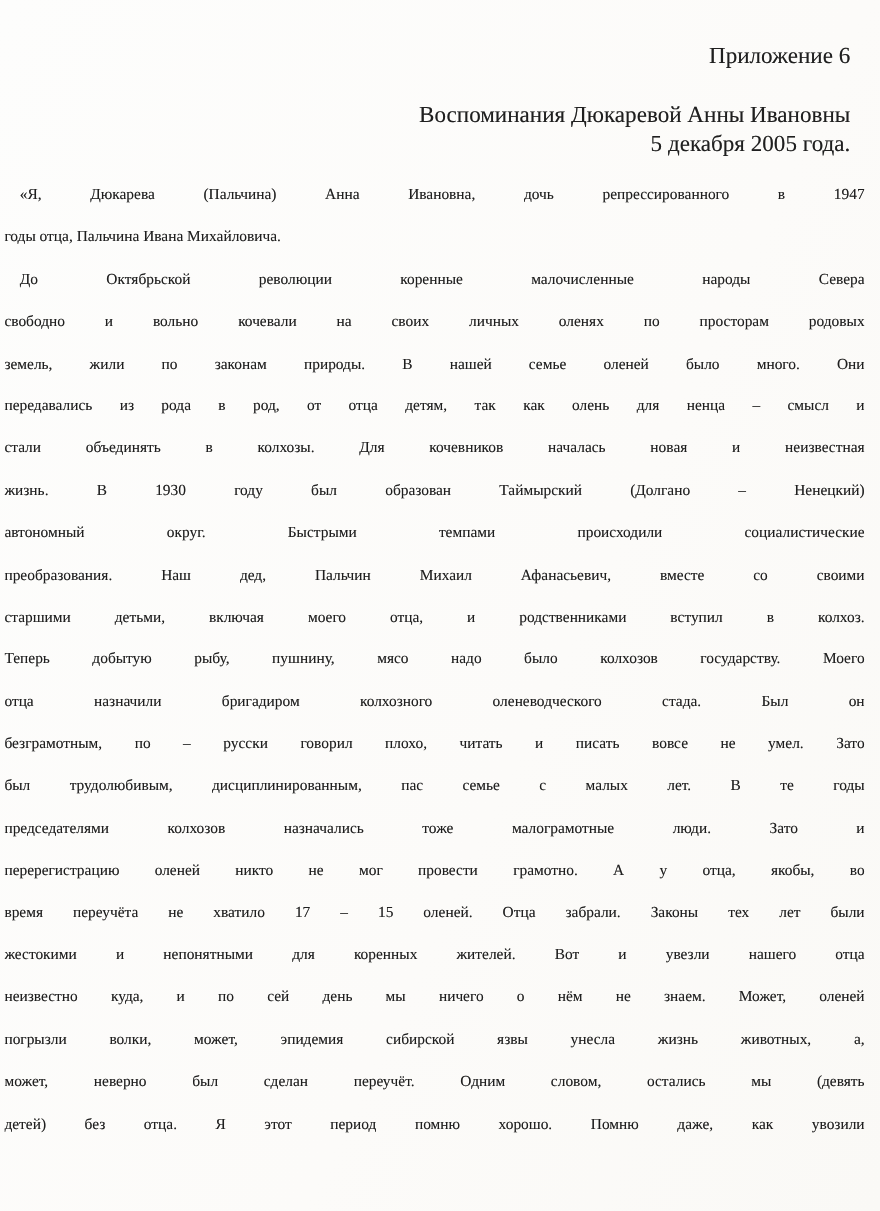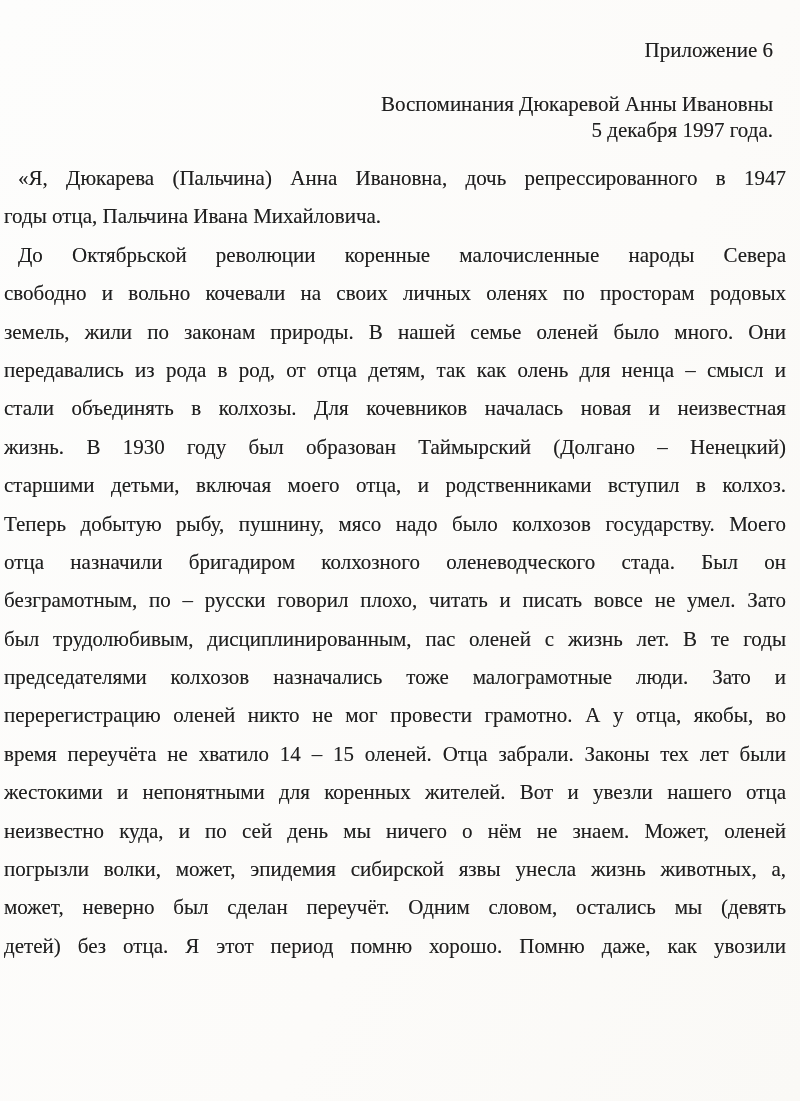--- a/index.html
+++ b/index.html
@@ -28,21 +28,21 @@
     margin-top: 29px;
   }
   .appendix-line {
     margin-bottom: 28px;
   }
   .doc-body {
     position: absolute;
     top: 159px;
     left: 4px;
     right: 14px;
-    font-size: 21px;
+    font-size: 14px;
     text-shadow: 0 0 0.6px rgba(25,25,25,0.45);
   }
   .text-line {
     height: 38.4px;
     line-height: 38.4px;
     overflow: hidden;
     white-space: normal;
   }
   .text-line.just {
     text-align: justify;
@@ -52,39 +52,41 @@
     padding-left: 14px;
   }
 </style>
 </head>
 <body>
 
 <div class="page">
   <div class="doc-header">
     <div class="appendix-line">Приложение 6</div>
     <div class="title-line">Воспоминания Дюкаревой Анны Ивановны</div>
-    <div class="date-line">5 декабря 1997 года.</div>
+    <div class="date-line">5 декабря 2005 года.</div>
   </div>
 
   <div class="doc-body" id="doc-body">
       <div class="text-line just indent">«Я, Дюкарева (Пальчина) Анна Ивановна, дочь репрессированного в 1947</div>
       <div class="text-line">годы отца, Пальчина Ивана Михайловича.</div>
       <div class="text-line just indent">До Октябрьской революции коренные малочисленные народы Севера</div>
       <div class="text-line just">свободно и вольно кочевали на своих личных оленях по просторам родовых</div>
       <div class="text-line just">земель, жили по законам природы. В нашей семье оленей было много. Они</div>
       <div class="text-line just">передавались из рода в род, от отца детям, так как олень для ненца – смысл и</div>
       <div class="text-line just">стали объединять в колхозы. Для кочевников началась новая и неизвестная</div>
       <div class="text-line just">жизнь. В 1930 году был образован Таймырский (Долгано – Ненецкий)</div>
+      <div class="text-line just">автономный округ. Быстрыми темпами происходили социалистические</div>
+      <div class="text-line just">преобразования. Наш дед, Пальчин Михаил Афанасьевич, вместе со своими</div>
       <div class="text-line just">старшими детьми, включая моего отца, и родственниками вступил в колхоз.</div>
       <div class="text-line just">Теперь добытую рыбу, пушнину, мясо надо было колхозов государству. Моего</div>
       <div class="text-line just">отца назначили бригадиром колхозного оленеводческого стада. Был он</div>
       <div class="text-line just">безграмотным, по – русски говорил плохо, читать и писать вовсе не умел. Зато</div>
-      <div class="text-line just">был трудолюбивым, дисциплинированным, пас оленей с жизнь лет. В те годы</div>
+      <div class="text-line just">был трудолюбивым, дисциплинированным, пас семье с малых лет. В те годы</div>
       <div class="text-line just">председателями колхозов назначались тоже малограмотные люди. Зато и</div>
       <div class="text-line just">перерегистрацию оленей никто не мог провести грамотно. А у отца, якобы, во</div>
-      <div class="text-line just">время переучёта не хватило 14 – 15 оленей. Отца забрали. Законы тех лет были</div>
+      <div class="text-line just">время переучёта не хватило 17 – 15 оленей. Отца забрали. Законы тех лет были</div>
       <div class="text-line just">жестокими и непонятными для коренных жителей. Вот и увезли нашего отца</div>
       <div class="text-line just">неизвестно куда, и по сей день мы ничего о нём не знаем. Может, оленей</div>
       <div class="text-line just">погрызли волки, может, эпидемия сибирской язвы унесла жизнь животных, а,</div>
       <div class="text-line just">может, неверно был сделан переучёт. Одним словом, остались мы (девять</div>
       <div class="text-line just">детей) без отца. Я этот период помню хорошо. Помню даже, как увозили</div>
     </div>
 </div>
 
 </body></html>

